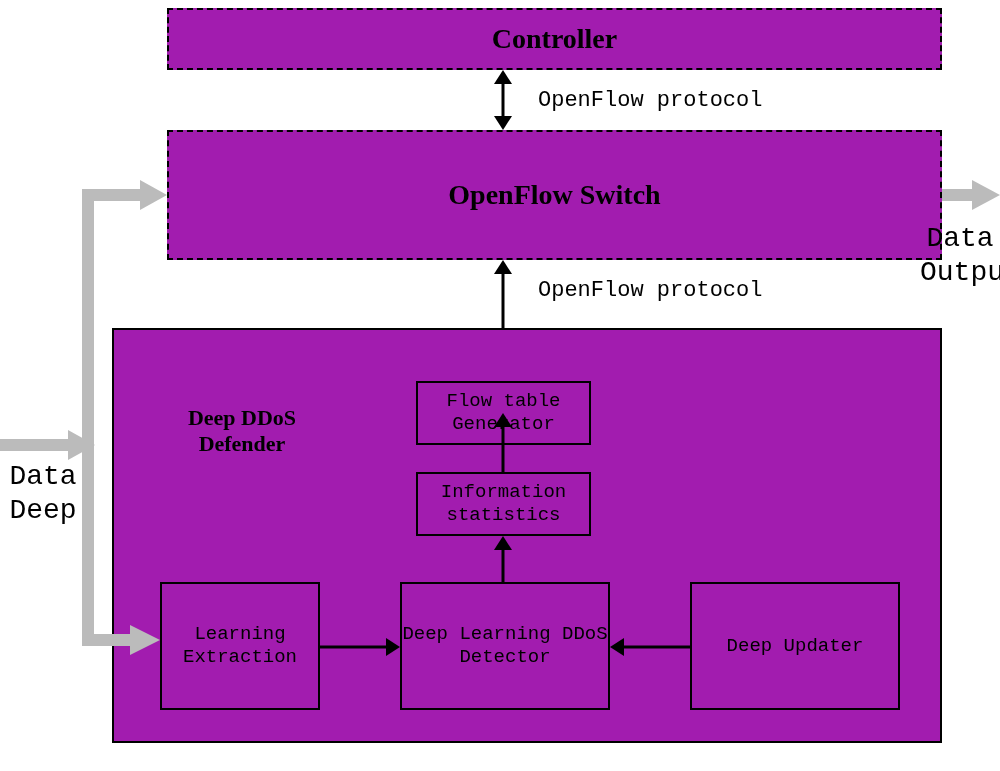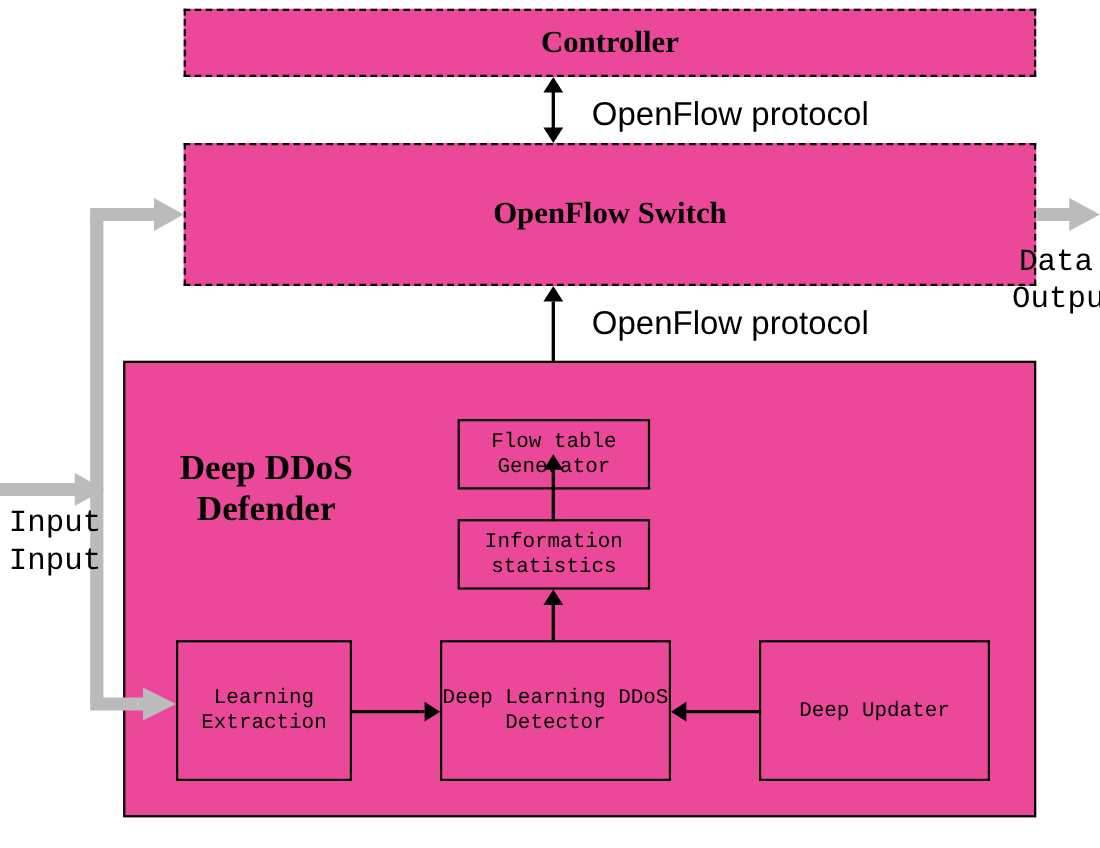--- a/index.html
+++ b/index.html
@@ -13,32 +13,32 @@
       width: 1000px;
       height: 771px;
       position: relative;
     }
     .box {
       position: absolute;
       display: flex;
       align-items: center;
       justify-content: center;
       text-align: center;
-      background: #ec4899;
+      background: #a21caf;
     }
     .dashed-box {
       border: 2px dashed #000;
     }
     .solid-box {
       border: 2.5px solid #000;
     }
     .label {
       position: absolute;
-      font-family: Liberation Sans, sans-serif;
-      font-size: 30px;
+      font-family: Liberation Mono, monospace;
+      font-size: 22px;
       white-space: nowrap;
     }
     .label-serif {
       position: absolute;
       font-family: Liberation Mono, monospace;
       font-size: 28px;
       text-align: center;
       line-height: 1.2;
     }
     .title-text {
@@ -85,21 +85,21 @@
 <svg style="left:488px; top:260px; width:30px; height:70px;">
   <line x1="15" y1="14" x2="15" y2="70" stroke="#000" stroke-width="3"></line>
   <path d="M6,14 L15,0 L24,14 Z" fill="#000"></path>
 </svg>
 
 <div class="label" style="left:538px; top:278px;">OpenFlow protocol</div>
 
 <div class="box solid-box" style="left:112px; top:328px; width:830px; height:415px;">
 </div>
 
-<div style="position:absolute; left:142px; top:405px; width:200px; text-align:center; font-weight:bold; font-size:32px; line-height:1.2;">
+<div style="position:absolute; left:142px; top:405px; width:200px; text-align:center; font-weight:bold; font-size:22px; line-height:1.2;">
   <span>Deep DDoS Defender</span>
 </div>
 
 <div class="box solid-box" style="left:416px; top:349px; width:175px; height:64px;margin-top:32px;">
   <span class="small-text">Flow table Generator</span>
 </div>
 
 <svg style="left:488px; top:413px; width:30px; height:60px;">
   <line x1="15" y1="14" x2="15" y2="60" stroke="#000" stroke-width="3"></line>
   <path d="M6,14 L15,0 L24,14 Z" fill="#000"></path>
@@ -144,21 +144,21 @@
   <line x1="88" y1="20" x2="88" y2="465" stroke="#bbb" stroke-width="12"></line>
 
   <line x1="82" y1="20" x2="145" y2="20" stroke="#bbb" stroke-width="12"></line>
   <path d="M140,5 L167,20 L140,35 Z" fill="#bbb"></path>
 
   <line x1="82" y1="465" x2="135" y2="465" stroke="#bbb" stroke-width="12"></line>
   <path d="M130,450 L160,465 L130,480 Z" fill="#bbb"></path>
 </svg>
 
 <div class="label-serif" style="left:8px; top:460px; width:70px;">
-  <span>Input Input</span>
+  <span>Data Deep</span>
 </div>
 
 <svg style="left:942px; top:180px; width:58px; height:30px;">
   <line x1="0" y1="15" x2="35" y2="15" stroke="#bbb" stroke-width="12"></line>
   <path d="M30,0 L58,15 L30,30 Z" fill="#bbb"></path>
 </svg>
 
 <div class="label-serif" style="left:920px; top:222px; width:80px;">
   <span>Data Output</span>
 </div>

